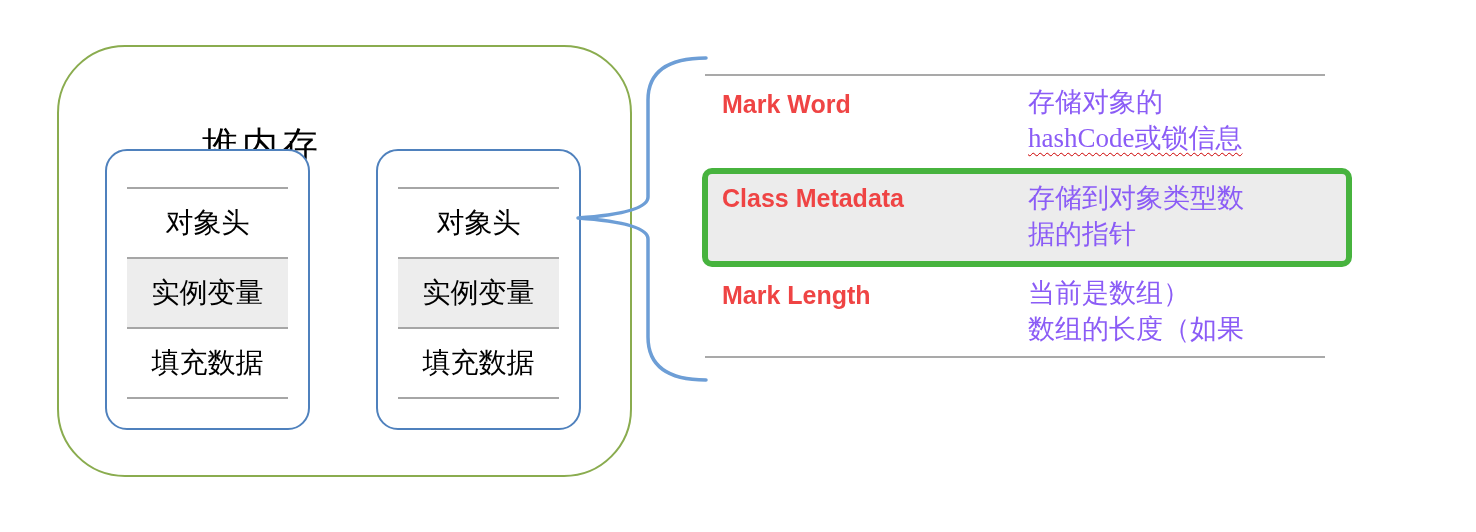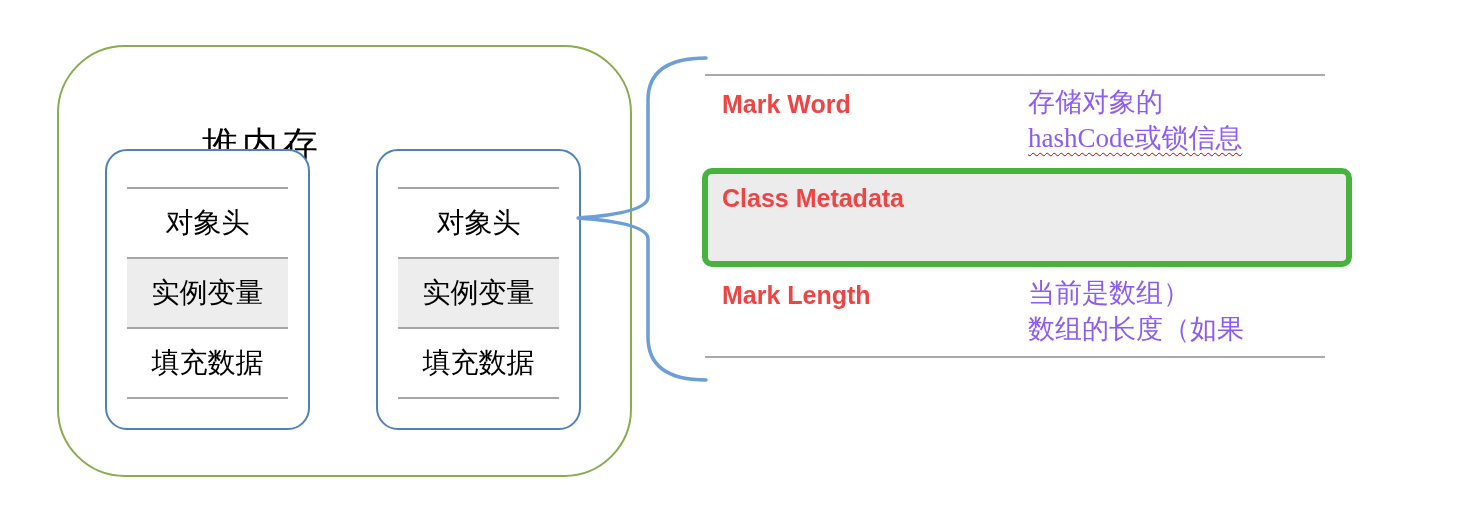--- a/index.html
+++ b/index.html
@@ -139,20 +139,24 @@
     <div>Mark Word</div>
   </div>
   <div class="desc row1-desc">
     <div>存储对象的</div>
     <div class="wavy">hashCode或锁信息</div>
   </div>
 
   <div class="term row2-term">
     <div>Class Metadata</div>
   </div>
+  <div class="desc row2-desc">
+    <div>存储到对象类型数</div>
+    <div>据的指针</div>
+  </div>
 
   <div class="term row3-term">
     <div>Mark Length</div>
   </div>
   <div class="desc row3-desc">
     <div>当前是数组）</div>
     <div>数组的长度（如果</div>
   </div>
 
 </div>

